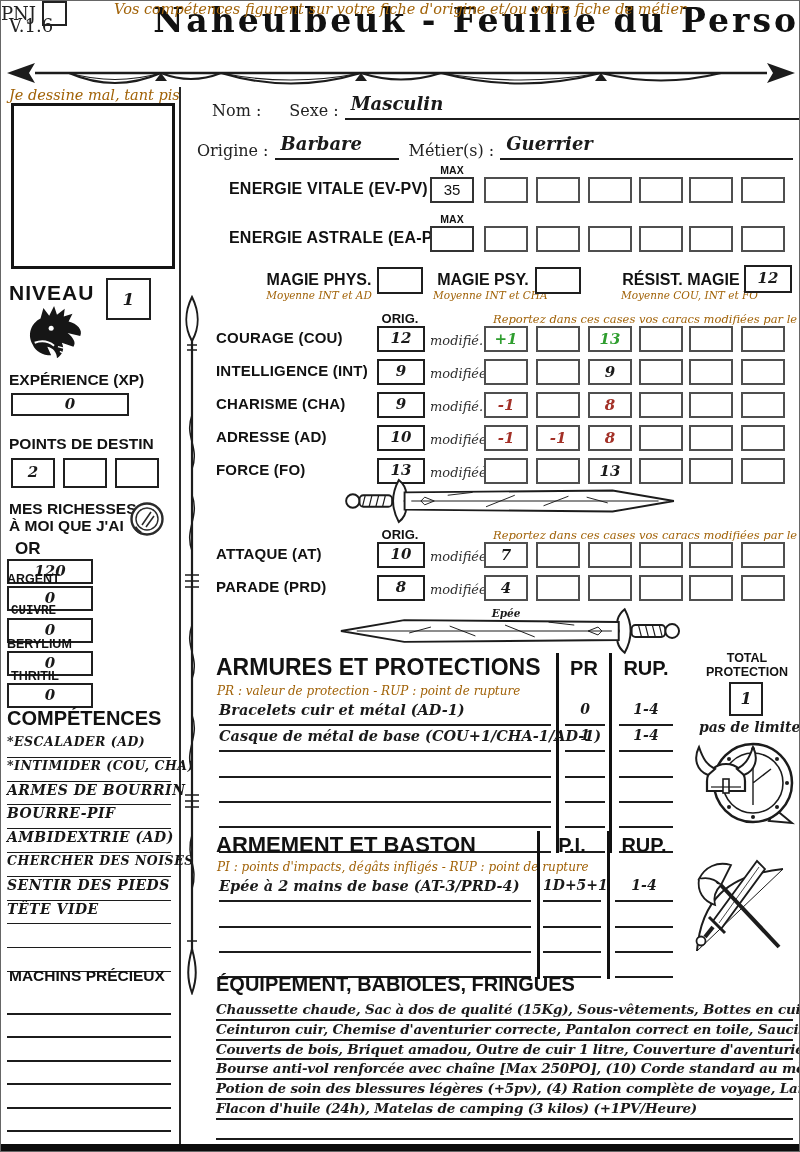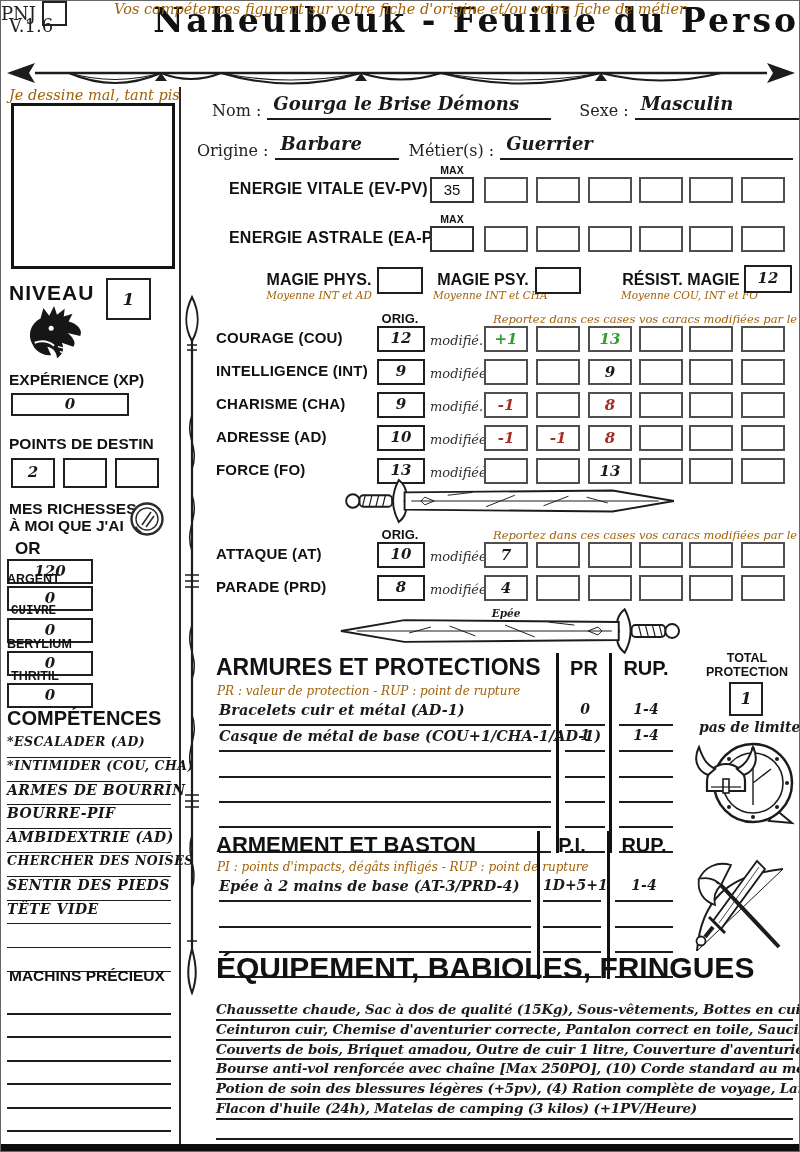--- a/index.html
+++ b/index.html
@@ -183,21 +183,20 @@
       <path d="M27,330 C19,352 35,362 27,384 M27,420 C35,442 19,454 27,476" fill="none" stroke="#1c1c1c" stroke-width="1.5"></path>
       <path d="M20,500 h14 M20,506 h14 M20,512 h14" stroke="#1c1c1c" stroke-width="1.6"></path>
       <path d="M27,540 C20,562 34,572 27,594" fill="none" stroke="#1c1c1c" stroke-width="1.5"></path>
       <path d="M22,646 h10" stroke="#1c1c1c" stroke-width="1.5"></path>
       <path d="M27,698 C22,684 22,672 27,654 C32,672 32,684 27,698 Z" fill="#fff" stroke="#1c1c1c" stroke-width="2"></path>
     </svg>
   </div>
 
   <div class="abs idrow" style="left:211px;top:92px;width:596px;">
     <span class="serif" style="font-size:16px;">Nom :</span>
-    <span class="field hw" style="width:276px;">Gourga le Brise Démons</span>
     <span class="serif" style="font-size:16px;margin-left:22px;">Sexe :</span>
     <span class="field hw" style="flex:1;">Masculin</span>
   </div>
   <div class="abs idrow" style="left:196px;top:132px;width:596px;">
     <span class="serif" style="font-size:16px;">Origine :</span>
     <span class="field hw" style="width:116px;">Barbare</span>
     <span class="serif" style="font-size:16px;margin-left:4px;">Métier(s) :</span>
     <span class="field hw" style="flex:1;">Guerrier</span>
   </div>
 
@@ -433,21 +432,21 @@
       <line x1="72" y1="12" x2="32" y2="68" stroke="#1c1c1c" stroke-width="0.8"></line>
       <path d="M22,62 l16,16" stroke="#1c1c1c" stroke-width="3"></path>
       <path d="M26,72 l-8,10" stroke="#1c1c1c" stroke-width="4"></path>
       <circle cx="14" cy="86" r="4.5" fill="#fff" stroke="#1c1c1c" stroke-width="1.8"></circle>
       <line x1="30" y1="26" x2="92" y2="92" stroke="#1c1c1c" stroke-width="4"></line>
       <path d="M44,10 C30,6 18,12 12,24 C20,22 28,24 34,30 Z" fill="#fff" stroke="#1c1c1c" stroke-width="1.8"></path>
       <path d="M12,24 C10,36 16,46 28,50 C26,42 28,36 34,30" fill="#fff" stroke="#1c1c1c" stroke-width="1.8"></path>
     </svg>
   </div>
 
-  <div class="abs lbl" style="left:215px;top:950px;font-size:30px;">ÉQUIPEMENT, BABIOLES, FRINGUES</div>
+  <div class="abs lbl" style="left:215px;top:972px;font-size:20px;">ÉQUIPEMENT, BABIOLES, FRINGUES</div>
   <div class="abs" style="left:215px;top:1000px;width:577px;">
     <div class="eqline hw">Chaussette chaude, Sac à dos de qualité (15Kg), Sous-vêtements, Bottes en cuir, Écuelle</div>
     <div class="eqline hw">Ceinturon cuir, Chemise d'aventurier correcte, Pantalon correct en toile, Saucisson</div>
     <div class="eqline hw">Couverts de bois, Briquet amadou, Outre de cuir 1 litre, Couverture d'aventurier (2 kilos)</div>
     <div class="eqline hw">Bourse anti-vol renforcée avec chaîne [Max 250PO], (10) Corde standard au mètre (80Kg)</div>
     <div class="eqline hw">Potion de soin des blessures légères (+5pv), (4) Ration complète de voyage, Lampe à huile</div>
     <div class="eqline hw">Flacon d'huile (24h), Matelas de camping (3 kilos) (+1PV/Heure)</div>
     <div class="eqline hw"></div>
   </div>
 

